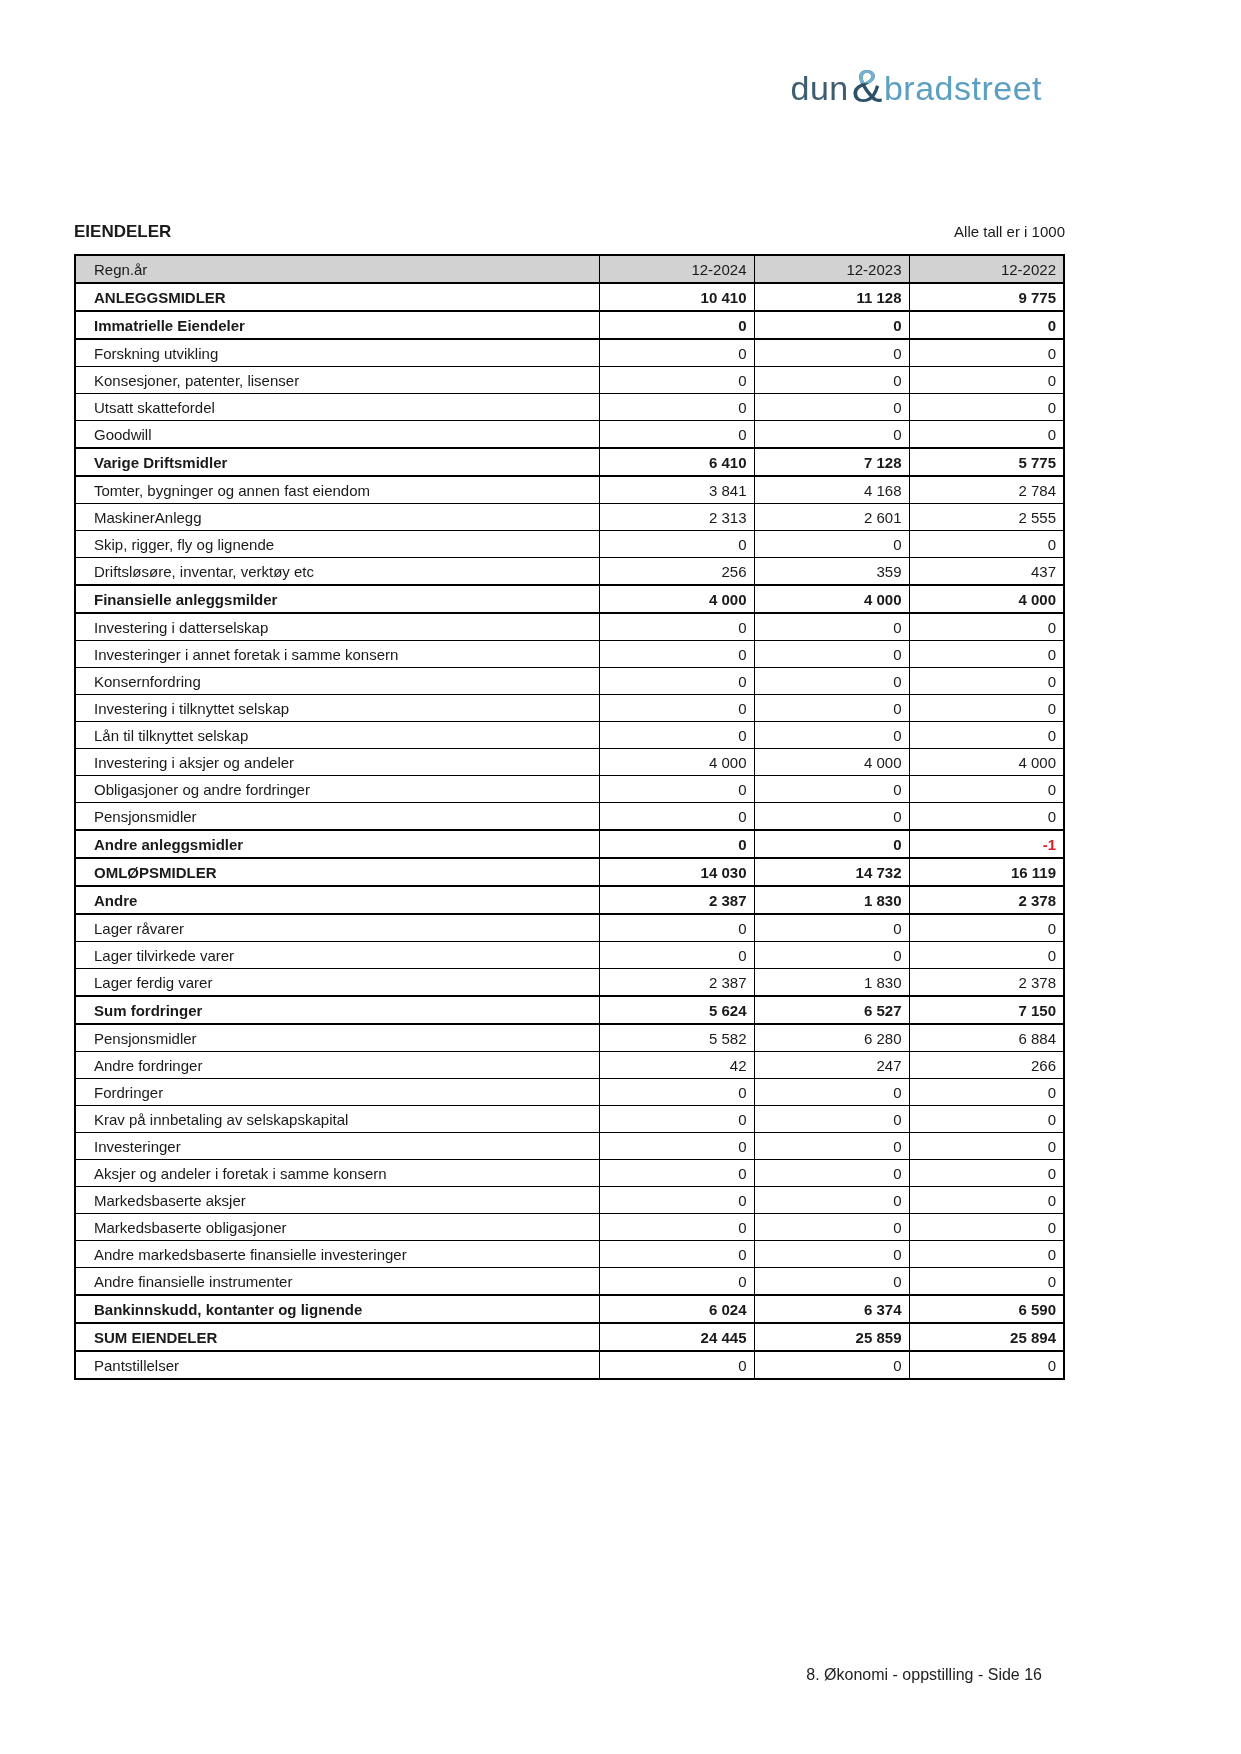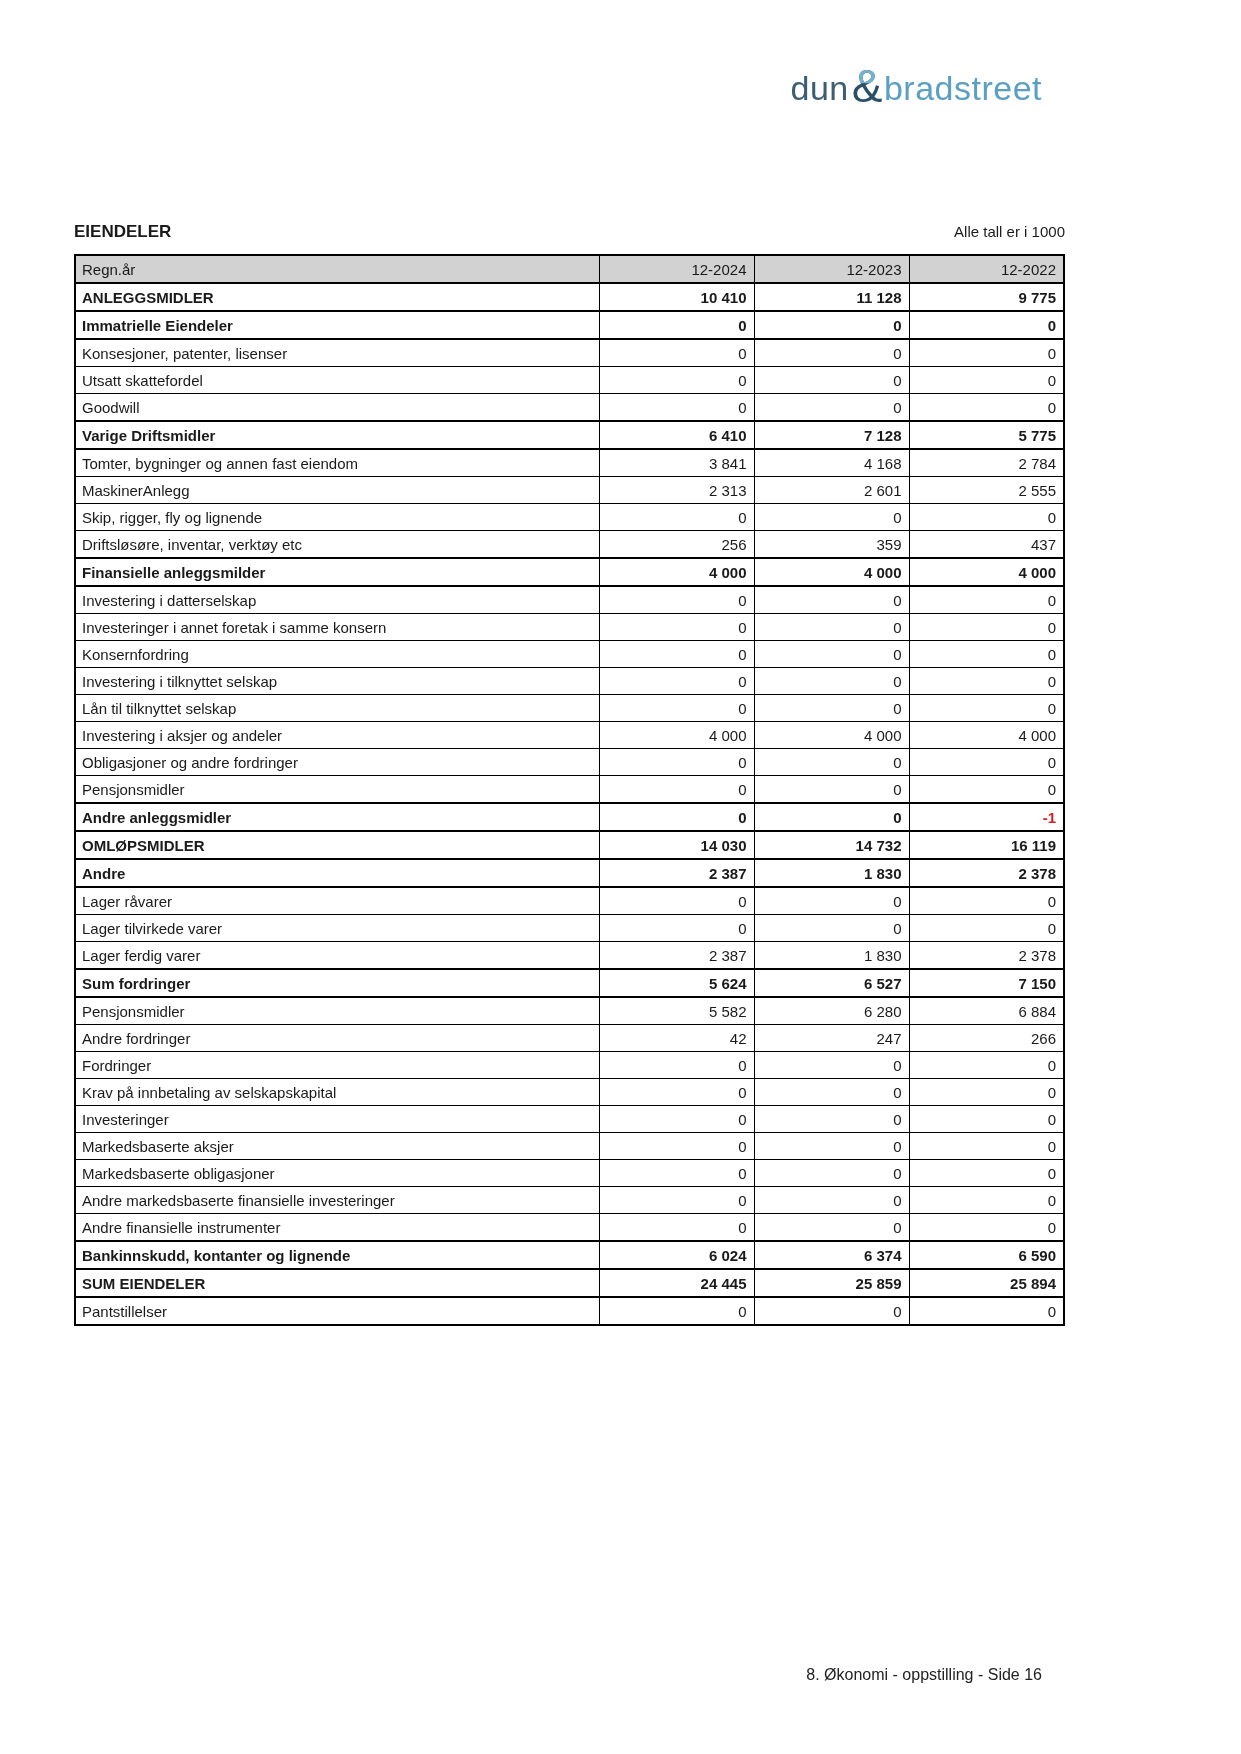--- a/index.html
+++ b/index.html
@@ -74,21 +74,21 @@
   table.fin col.c-label { width: 524px; }
   table.fin col.c-num   { width: 155px; }
   table.fin td, table.fin th {
     border: 1px solid #000;
     height: 26px;
     padding: 0;
     vertical-align: middle;
     overflow: hidden;
     white-space: nowrap;
   }
-  table.fin .label { text-align: left; padding: 0 6px; font-weight: normal; }
+  table.fin .label { text-align: left; padding: 0 18px; font-weight: normal; }
   table.fin .num   { text-align: right; padding: 0 7px; font-weight: normal; }
   table.fin thead th { background: var(--header-bg); font-weight: bold; border-bottom-width: 2px; }
   table.fin tr.section td { font-weight: bold; border-top-width: 2px; border-bottom-width: 2px; }
   table.fin td.negative { color: var(--negative); }
 
   
   .footer {
     position: absolute;
     top: 1666px;
     right: 176px;
@@ -138,20 +138,26 @@
             <td class="num">11 128</td>
             <td class="num">9 775</td>
           </tr>
           <tr class="section">
             <td class="label">Immatrielle Eiendeler</td>
             <td class="num">0</td>
             <td class="num">0</td>
             <td class="num">0</td>
           </tr>
           <tr>
+            <td class="label">Forskning utvikling</td>
+            <td class="num">0</td>
+            <td class="num">0</td>
+            <td class="num">0</td>
+          </tr>
+          <tr>
             <td class="label">Konsesjoner, patenter, lisenser</td>
             <td class="num">0</td>
             <td class="num">0</td>
             <td class="num">0</td>
           </tr>
           <tr>
             <td class="label">Utsatt skattefordel</td>
             <td class="num">0</td>
             <td class="num">0</td>
             <td class="num">0</td>
@@ -312,20 +318,26 @@
             <td class="num">0</td>
             <td class="num">0</td>
           </tr>
           <tr>
             <td class="label">Investeringer</td>
             <td class="num">0</td>
             <td class="num">0</td>
             <td class="num">0</td>
           </tr>
           <tr>
+            <td class="label">Aksjer og andeler i foretak i samme konsern</td>
+            <td class="num">0</td>
+            <td class="num">0</td>
+            <td class="num">0</td>
+          </tr>
+          <tr>
             <td class="label">Markedsbaserte aksjer</td>
             <td class="num">0</td>
             <td class="num">0</td>
             <td class="num">0</td>
           </tr>
           <tr>
             <td class="label">Markedsbaserte obligasjoner</td>
             <td class="num">0</td>
             <td class="num">0</td>
             <td class="num">0</td>

